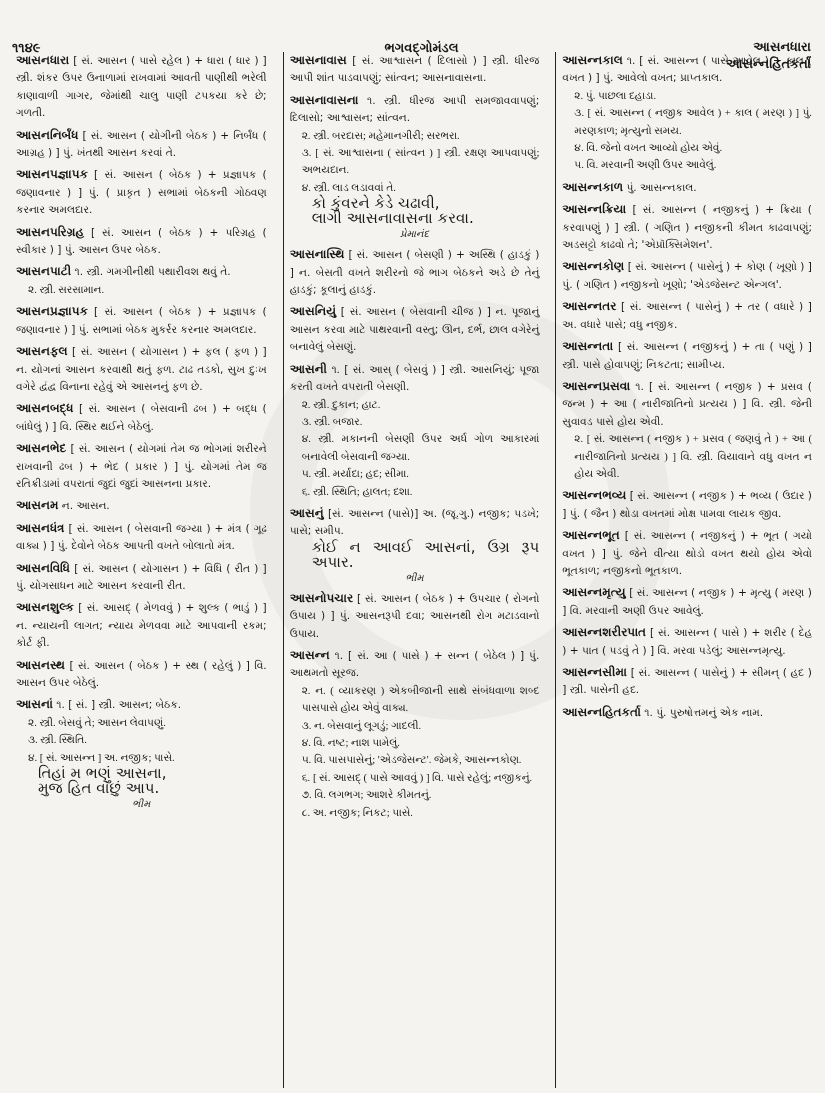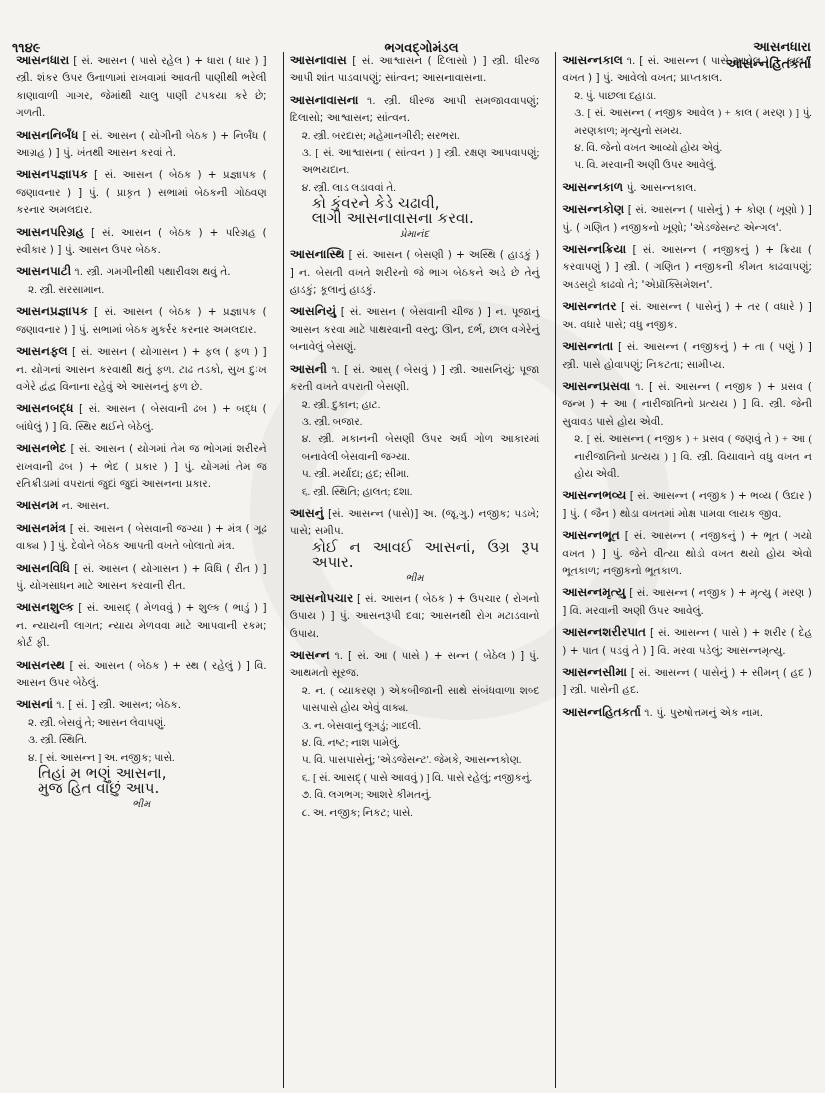--- a/index.html
+++ b/index.html
@@ -56,41 +56,41 @@
       <div class="entry"><span class="head">આસનધારા</span> <span class="body-text">[ સં. આસન ( પાસે રહેલ ) + ધારા ( ધાર ) ] સ્ત્રી. શંકર ઉપર ઉનાળામાં રાખવામાં આવતી પાણીથી ભરેલી કાણાવાળી ગાગર, જેમાંથી ચાલુ પાણી ટપકયા કરે છે; ગળતી.</span></div>
       <div class="entry"><span class="head">આસનનિર્બંધ</span> <span class="body-text">[ સં. આસન ( યોગીની બેઠક ) + નિર્બંધ ( આગ્રહ ) ] પું. ખંતથી આસન કરવાં તે.</span></div>
       <div class="entry"><span class="head">આસનપજ્ઞાપક</span> <span class="body-text">[ સં. આસન ( બેઠક ) + પ્રજ્ઞાપક ( જણાવનાર ) ] પું. ( પ્રાકૃત ) સભામાં બેઠકની ગોઠવણ કરનાર અમલદાર.</span></div>
       <div class="entry"><span class="head">આસનપરિગ્રહ</span> <span class="body-text">[ સં. આસન ( બેઠક ) + પરિગ્રહ ( સ્વીકાર ) ] પું. આસન ઉપર બેઠક.</span></div>
       <div class="entry"><span class="head">આસનપાટી</span> <span class="body-text">૧. સ્ત્રી. ગમગીનીથી પથારીવશ થવું તે.</span><span class="sense">૨. સ્ત્રી. સરસામાન.</span></div>
       <div class="entry"><span class="head">આસનપ્રજ્ઞાપક</span> <span class="body-text">[ સં. આસન ( બેઠક ) + પ્રજ્ઞાપક ( જણાવનાર ) ] પું. સભામાં બેઠક મુકર્રર કરનાર અમલદાર.</span></div>
       <div class="entry"><span class="head">આસનફલ</span> <span class="body-text">[ સં. આસન ( યોગાસન ) + ફલ ( ફળ ) ] ન. યોગનાં આસન કરવાથી થતું ફળ. ટાઢ તડકો, સુખ દુઃખ વગેરે દ્વંદ્વ વિનાના રહેવું એ આસનનું ફળ છે.</span></div>
       <div class="entry"><span class="head">આસનબદ્ધ</span> <span class="body-text">[ સં. આસન ( બેસવાની ઢબ ) + બદ્ધ ( બાંધેલું ) ] વિ. સ્થિર થઈને બેઠેલું.</span></div>
       <div class="entry"><span class="head">આસનભેદ</span> <span class="body-text">[ સં. આસન ( યોગમાં તેમ જ ભોગમાં શરીરને રાખવાની ઢબ ) + ભેદ ( પ્રકાર ) ] પું. યોગમાં તેમ જ રતિક્રીડામાં વપરાતાં જુદાં જુદાં આસનના પ્રકાર.</span></div>
       <div class="entry"><span class="head">આસનમ</span> <span class="body-text">ન. આસન.</span></div>
-      <div class="entry"><span class="head">આસનમંત્ર</span> <span class="body-text">[ સં. આસન ( બેસવાની જગ્યા ) + મંત્ર ( ગૂઢ વાક્ય ) ] પું. દેવોને બેઠક આપતી વખતે બોલાતો મંત્ર.</span></div>
+      <div class="entry"><span class="head">આસનધંત્ર</span> <span class="body-text">[ સં. આસન ( બેસવાની જગ્યા ) + મંત્ર ( ગૂઢ વાક્ય ) ] પું. દેવોને બેઠક આપતી વખતે બોલાતો મંત્ર.</span></div>
       <div class="entry"><span class="head">આસનવિધિ</span> <span class="body-text">[ સં. આસન ( યોગાસન ) + વિધિ ( રીત ) ] પું. યોગસાધન માટે આસન કરવાની રીત.</span></div>
       <div class="entry"><span class="head">આસનશુલ્ક</span> <span class="body-text">[ સં. આસદ્ ( મેળવવું ) + શુલ્ક ( ભાડું ) ] ન. ન્યાયની લાગત; ન્યાય મેળવવા માટે આપવાની રકમ; કોર્ટ ફી.</span></div>
       <div class="entry"><span class="head">આસનસ્થ</span> <span class="body-text">[ સં. આસન ( બેઠક ) + સ્થ ( રહેલું ) ] વિ. આસન ઉપર બેઠેલું.</span></div>
       <div class="entry"><span class="head">આસનાં</span> <span class="body-text">૧. [ સં. ] સ્ત્રી. આસન; બેઠક.</span><span class="sense">૨. સ્ત્રી. બેસવું તે; આસન લેવાપણું.</span><span class="sense">૩. સ્ત્રી. સ્થિતિ.</span><span class="sense">૪. [ સં. આસન્ન ] અ. નજીક; પાસે.</span><span class="quote">તિહાં મ ભણું આસના,</span><span class="quote">મુજ હિત વાંછું આપ.</span><span class="cite">ભીમ</span></div>
     </div>
   <div class="col">
       <div class="entry"><span class="head">આસનાવાસ</span> <span class="body-text">[ સં. આશ્વાસન ( દિલાસો ) ] સ્ત્રી. ધીરજ આપી શાંત પાડવાપણું; સાંત્વન; આસનાવાસના.</span></div>
       <div class="entry"><span class="head">આસનાવાસના</span> <span class="body-text">૧. સ્ત્રી. ધીરજ આપી સમજાવવાપણું; દિલાસો; આશ્વાસન; સાંત્વન.</span><span class="sense">૨. સ્ત્રી. બરદાસ; મહેમાનગીરી; સરભરા.</span><span class="sense">૩. [ સં. આશ્વાસના ( સાંત્વન ) ] સ્ત્રી. રક્ષણ આપવાપણું; અભયદાન.</span><span class="sense">૪. સ્ત્રી. લાડ લડાવવાં તે.</span><span class="quote">કો કુંવરને કેડે ચઢાવી,</span><span class="quote">લાગી આસનાવાસના કરવા.</span><span class="cite">પ્રેમાનંદ</span></div>
       <div class="entry"><span class="head">આસનાસ્થિ</span> <span class="body-text">[ સં. આસન ( બેસણી ) + અસ્થિ ( હાડકું ) ] ન. બેસતી વખતે શરીરનો જે ભાગ બેઠકને અડે છે તેનું હાડકું; કૂલાનું હાડકું.</span></div>
       <div class="entry"><span class="head">આસનિયું</span> <span class="body-text">[ સં. આસન ( બેસવાની ચીજ ) ] ન. પૂજાનું આસન કરવા માટે પાથરવાની વસ્તુ; ઊન, દર્ભ, છાલ વગેરેનું બનાવેલું બેસણું.</span></div>
       <div class="entry"><span class="head">આસની</span> <span class="body-text">૧. [ સં. આસ્ ( બેસવું ) ] સ્ત્રી. આસનિયું; પૂજા કરતી વખતે વપરાતી બેસણી.</span><span class="sense">૨. સ્ત્રી. દુકાન; હાટ.</span><span class="sense">૩. સ્ત્રી. બજાર.</span><span class="sense">૪. સ્ત્રી. મકાનની બેસણી ઉપર અર્ધ ગોળ આકારમાં બનાવેલી બેસવાની જગ્યા.</span><span class="sense">૫. સ્ત્રી. મર્યાદા; હદ; સીમા.</span><span class="sense">૬. સ્ત્રી. સ્થિતિ; હાલત; દશા.</span></div>
       <div class="entry"><span class="head">આસનું</span> <span class="body-text">[સં. આસન્ન (પાસે)] અ. (જૂ.ગુ.) નજીક; પડખે; પાસે; સમીપ.</span><span class="quote">કોઈ ન આવઈ આસનાં, ઉગ્ર રૂપ અપાર.</span><span class="cite">ભીમ</span></div>
       <div class="entry"><span class="head">આસનોપચાર</span> <span class="body-text">[ સં. આસન ( બેઠક ) + ઉપચાર ( રોગનો ઉપાય ) ] પું. આસનરૂપી દવા; આસનથી રોગ મટાડવાનો ઉપાય.</span></div>
       <div class="entry"><span class="head">આસન્ન</span> <span class="body-text">૧. [ સં. આ ( પાસે ) + સન્ન ( બેઠેલ ) ] પું. આથમતો સૂરજ.</span><span class="sense">૨. ન. ( વ્યાકરણ ) એકબીજાની સાથે સંબંધવાળા શબ્દ પાસપાસે હોય એવું વાક્ય.</span><span class="sense">૩. ન. બેસવાનું લૂગડું; ગાદલી.</span><span class="sense">૪. વિ. નષ્ટ; નાશ પામેલું.</span><span class="sense">૫. વિ. પાસપાસેનું; 'એડજેસન્ટ'. જેમકે, આસન્નકોણ.</span><span class="sense">૬. [ સં. આસદ્ ( પાસે આવવું ) ] વિ. પાસે રહેલું; નજીકનું.</span><span class="sense">૭. વિ. લગભગ; આશરે કીમતનું.</span><span class="sense">૮. અ. નજીક; નિકટ; પાસે.</span></div>
     </div>
   <div class="col">
       <div class="entry"><span class="head">આસન્નકાલ</span> <span class="body-text">૧. [ સં. આસન્ન ( પાસે આવેલ ) + કાલ ( વખત ) ] પું. આવેલો વખત; પ્રાપ્તકાલ.</span><span class="sense">૨. પું. પાછલા દહાડા.</span><span class="sense">૩. [ સં. આસન્ન ( નજીક આવેલ ) + કાલ ( મરણ ) ] પું. મરણકાળ; મૃત્યુનો સમય.</span><span class="sense">૪. વિ. જેનો વખત આવ્યો હોય એવું.</span><span class="sense">૫. વિ. મરવાની અણી ઉપર આવેલું.</span></div>
       <div class="entry"><span class="head">આસન્નકાળ</span> <span class="body-text">પું. આસન્નકાલ.</span></div>
+      <div class="entry"><span class="head">આસન્નક્રિયા</span> <span class="body-text">[ સં. આસન્ન ( નજીકનું ) + ક્રિયા ( કરવાપણું ) ] સ્ત્રી. ( ગણિત ) નજીકની કીમત કાઢવાપણું; અડસટ્ટો કાઢવો તે; 'એપ્રૉક્સિમેશન'.</span></div>
       <div class="entry"><span class="head">આસન્નકોણ</span> <span class="body-text">[ સં. આસન્ન ( પાસેનું ) + કોણ ( ખૂણો ) ] પું. ( ગણિત ) નજીકનો ખૂણો; 'એડજેસન્ટ એન્ગલ'.</span></div>
-      <div class="entry"><span class="head">આસન્નક્રિયા</span> <span class="body-text">[ સં. આસન્ન ( નજીકનું ) + ક્રિયા ( કરવાપણું ) ] સ્ત્રી. ( ગણિત ) નજીકની કીમત કાઢવાપણું; અડસટ્ટો કાઢવો તે; 'એપ્રૉક્સિમેશન'.</span></div>
       <div class="entry"><span class="head">આસન્નતર</span> <span class="body-text">[ સં. આસન્ન ( પાસેનું ) + તર ( વધારે ) ] અ. વધારે પાસે; વધુ નજીક.</span></div>
       <div class="entry"><span class="head">આસન્નતા</span> <span class="body-text">[ સં. આસન્ન ( નજીકનું ) + તા ( પણું ) ] સ્ત્રી. પાસે હોવાપણું; નિકટતા; સામીપ્ય.</span></div>
       <div class="entry"><span class="head">આસન્નપ્રસવા</span> <span class="body-text">૧. [ સં. આસન્ન ( નજીક ) + પ્રસવ ( જન્મ ) + આ ( નારીજાતિનો પ્રત્યય ) ] વિ. સ્ત્રી. જેની સુવાવડ પાસે હોય એવી.</span><span class="sense">૨. [ સં. આસન્ન ( નજીક ) + પ્રસવ ( જણવું તે ) + આ ( નારીજાતિનો પ્રત્યય ) ] વિ. સ્ત્રી. વિયાવાને વધુ વખત ન હોય એવી.</span></div>
       <div class="entry"><span class="head">આસન્નભવ્ય</span> <span class="body-text">[ સં. આસન્ન ( નજીક ) + ભવ્ય ( ઉદાર ) ] પું. ( જૈન ) થોડા વખતમાં મોક્ષ પામવા લાયક જીવ.</span></div>
       <div class="entry"><span class="head">આસન્નભૂત</span> <span class="body-text">[ સં. આસન્ન ( નજીકનું ) + ભૂત ( ગયો વખત ) ] પું. જેને વીત્યા થોડો વખત થયો હોય એવો ભૂતકાળ; નજીકનો ભૂતકાળ.</span></div>
       <div class="entry"><span class="head">આસન્નમૃત્યુ</span> <span class="body-text">[ સં. આસન્ન ( નજીક ) + મૃત્યુ ( મરણ ) ] વિ. મરવાની અણી ઉપર આવેલું.</span></div>
       <div class="entry"><span class="head">આસન્નશરીરપાત</span> <span class="body-text">[ સં. આસન્ન ( પાસે ) + શરીર ( દેહ ) + પાત ( પડવું તે ) ] વિ. મરવા પડેલું; આસન્નમૃત્યુ.</span></div>
       <div class="entry"><span class="head">આસન્નસીમા</span> <span class="body-text">[ સં. આસન્ન ( પાસેનું ) + સીમન્ ( હદ ) ] સ્ત્રી. પાસેની હદ.</span></div>
       <div class="entry"><span class="head">આસન્નહિતકર્તા</span> <span class="body-text">૧. પું. પુરુષોત્તમનું એક નામ.</span></div>
     </div>

